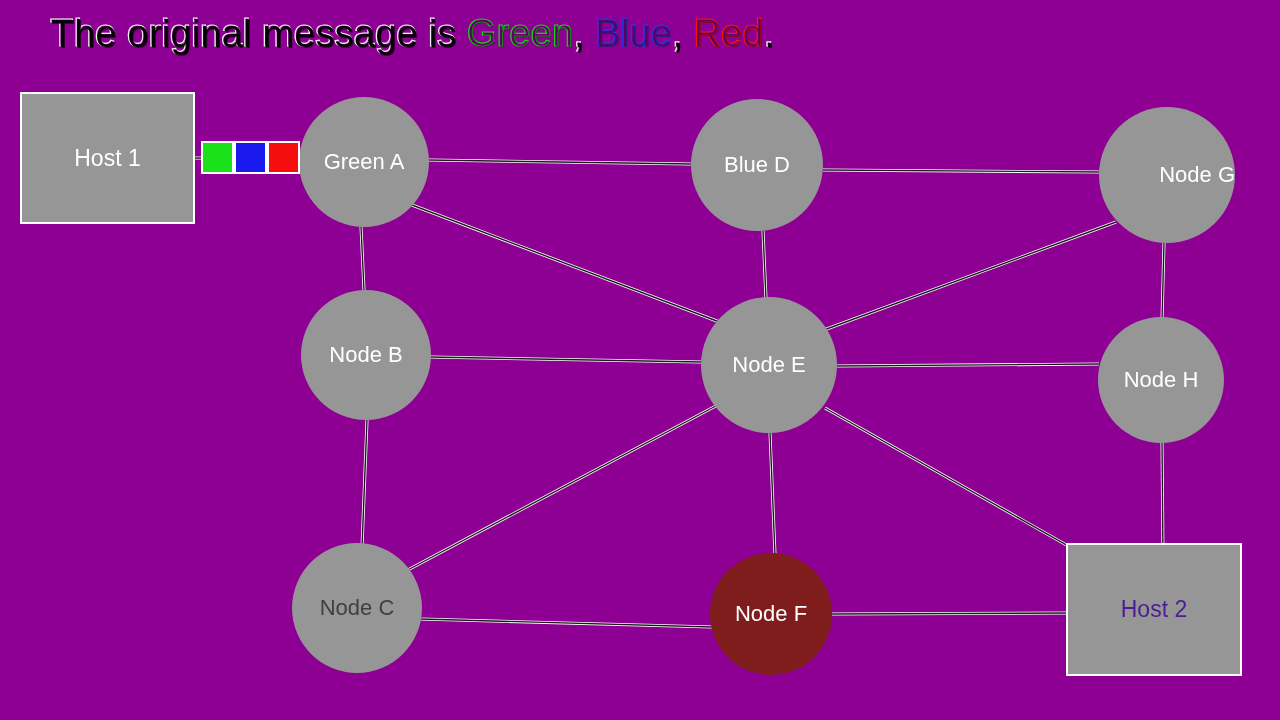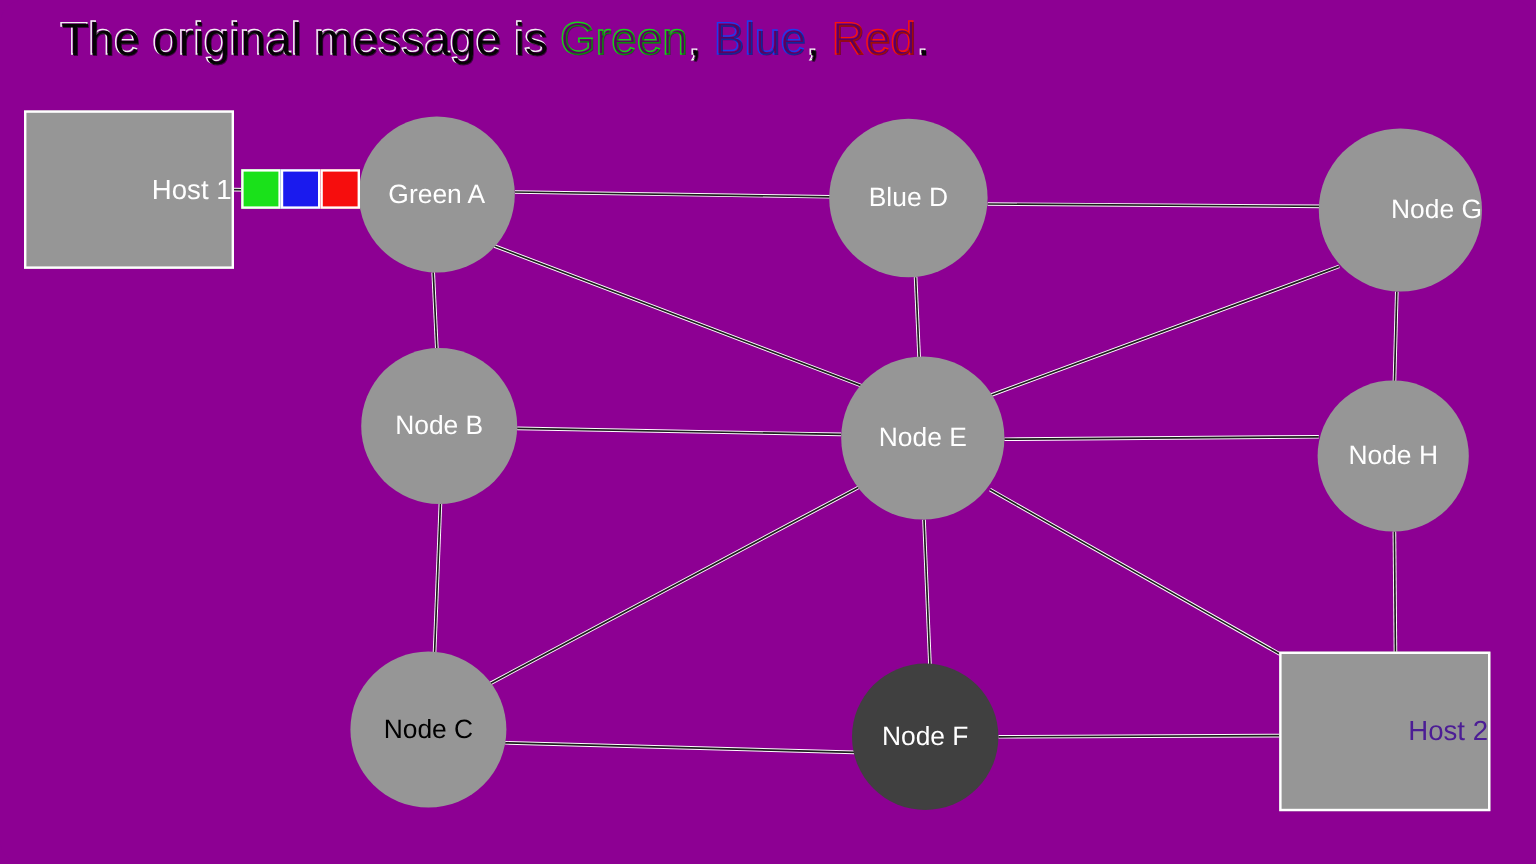--- a/index.html
+++ b/index.html
@@ -64,21 +64,21 @@
     text-shadow: 1px 1px 0 rgba(0,0,0,0.35);
   }
 
   .host-box {
     position: absolute;
     background: #969696;
     border: 2px solid #ffffff;
     box-sizing: border-box;
     display: flex;
     align-items: center;
-    justify-content: flex-end;
+    justify-content: center;
     color: #ffffff;
     font-size: 23px;
   }
   .node-circle {
     position: absolute;
     background: #969696;
     border-radius: 50%;
     display: flex;
     align-items: center;
     justify-content: center;
@@ -177,30 +177,30 @@
   <div class="host-box" id="host-1" style="left: 1066px; top: 543px; width: 176px; height: 133px; background: rgb(150, 150, 150); color: #4c1d95;">
     <span>Host 2</span>
   </div>
 
   <div class="node-circle" id="node-0" style="left: 299px; top: 97px; width: 130px; height: 130px; background: rgb(150, 150, 150); color: rgb(255, 255, 255);">
       <span>Green A</span>
     </div>
   <div class="node-circle" id="node-1" style="left: 301px; top: 290px; width: 130px; height: 130px; background: rgb(150, 150, 150); color: rgb(255, 255, 255);">
       <span>Node B</span>
     </div>
-  <div class="node-circle" id="node-2" style="left: 292px; top: 543px; width: 130px; height: 130px; background: rgb(150, 150, 150); color: #000000; justify-content: center;">
+  <div class="node-circle" id="node-2" style="left: 292px; top: 543px; width: 130px; height: 130px; background: rgb(150, 150, 150); color: #404040; justify-content: center;">
       <span>Node C</span>
     </div>
   <div class="node-circle" id="node-3" style="left: 691px; top: 99px; width: 132px; height: 132px; background: rgb(150, 150, 150); color: rgb(255, 255, 255);">
       <span>Blue D</span>
     </div>
   <div class="node-circle" id="node-4" style="left: 701px; top: 297px; width: 136px; height: 136px; background: rgb(150, 150, 150); color: rgb(255, 255, 255);">
       <span>Node E</span>
     </div>
-  <div class="node-circle" id="node-5" style="left: 710px; top: 553px; width: 122px; height: 122px; background: #404040; color: rgb(255, 255, 255); text-align: center;">
+  <div class="node-circle" id="node-5" style="left: 710px; top: 553px; width: 122px; height: 122px; background: #7f1d1d; color: rgb(255, 255, 255); text-align: center;">
       <span>Node F</span>
     </div>
   <div class="node-circle" id="node-6" style="left: 1099px; top: 107px; width: 136px; height: 136px; background: rgb(150, 150, 150); color: rgb(255, 255, 255); justify-content: flex-end;">
       <span>Node G</span>
     </div>
   <div class="node-circle" id="node-7" style="left: 1098px; top: 317px; width: 126px; height: 126px; background: rgb(150, 150, 150); color: rgb(255, 255, 255);">
       <span>Node H</span>
     </div>
 
   <div class="packet" id="packet-0" style="left: 201px; top: 141px; width: 33px; height: 33px; background: rgb(26, 225, 26);"></div>

